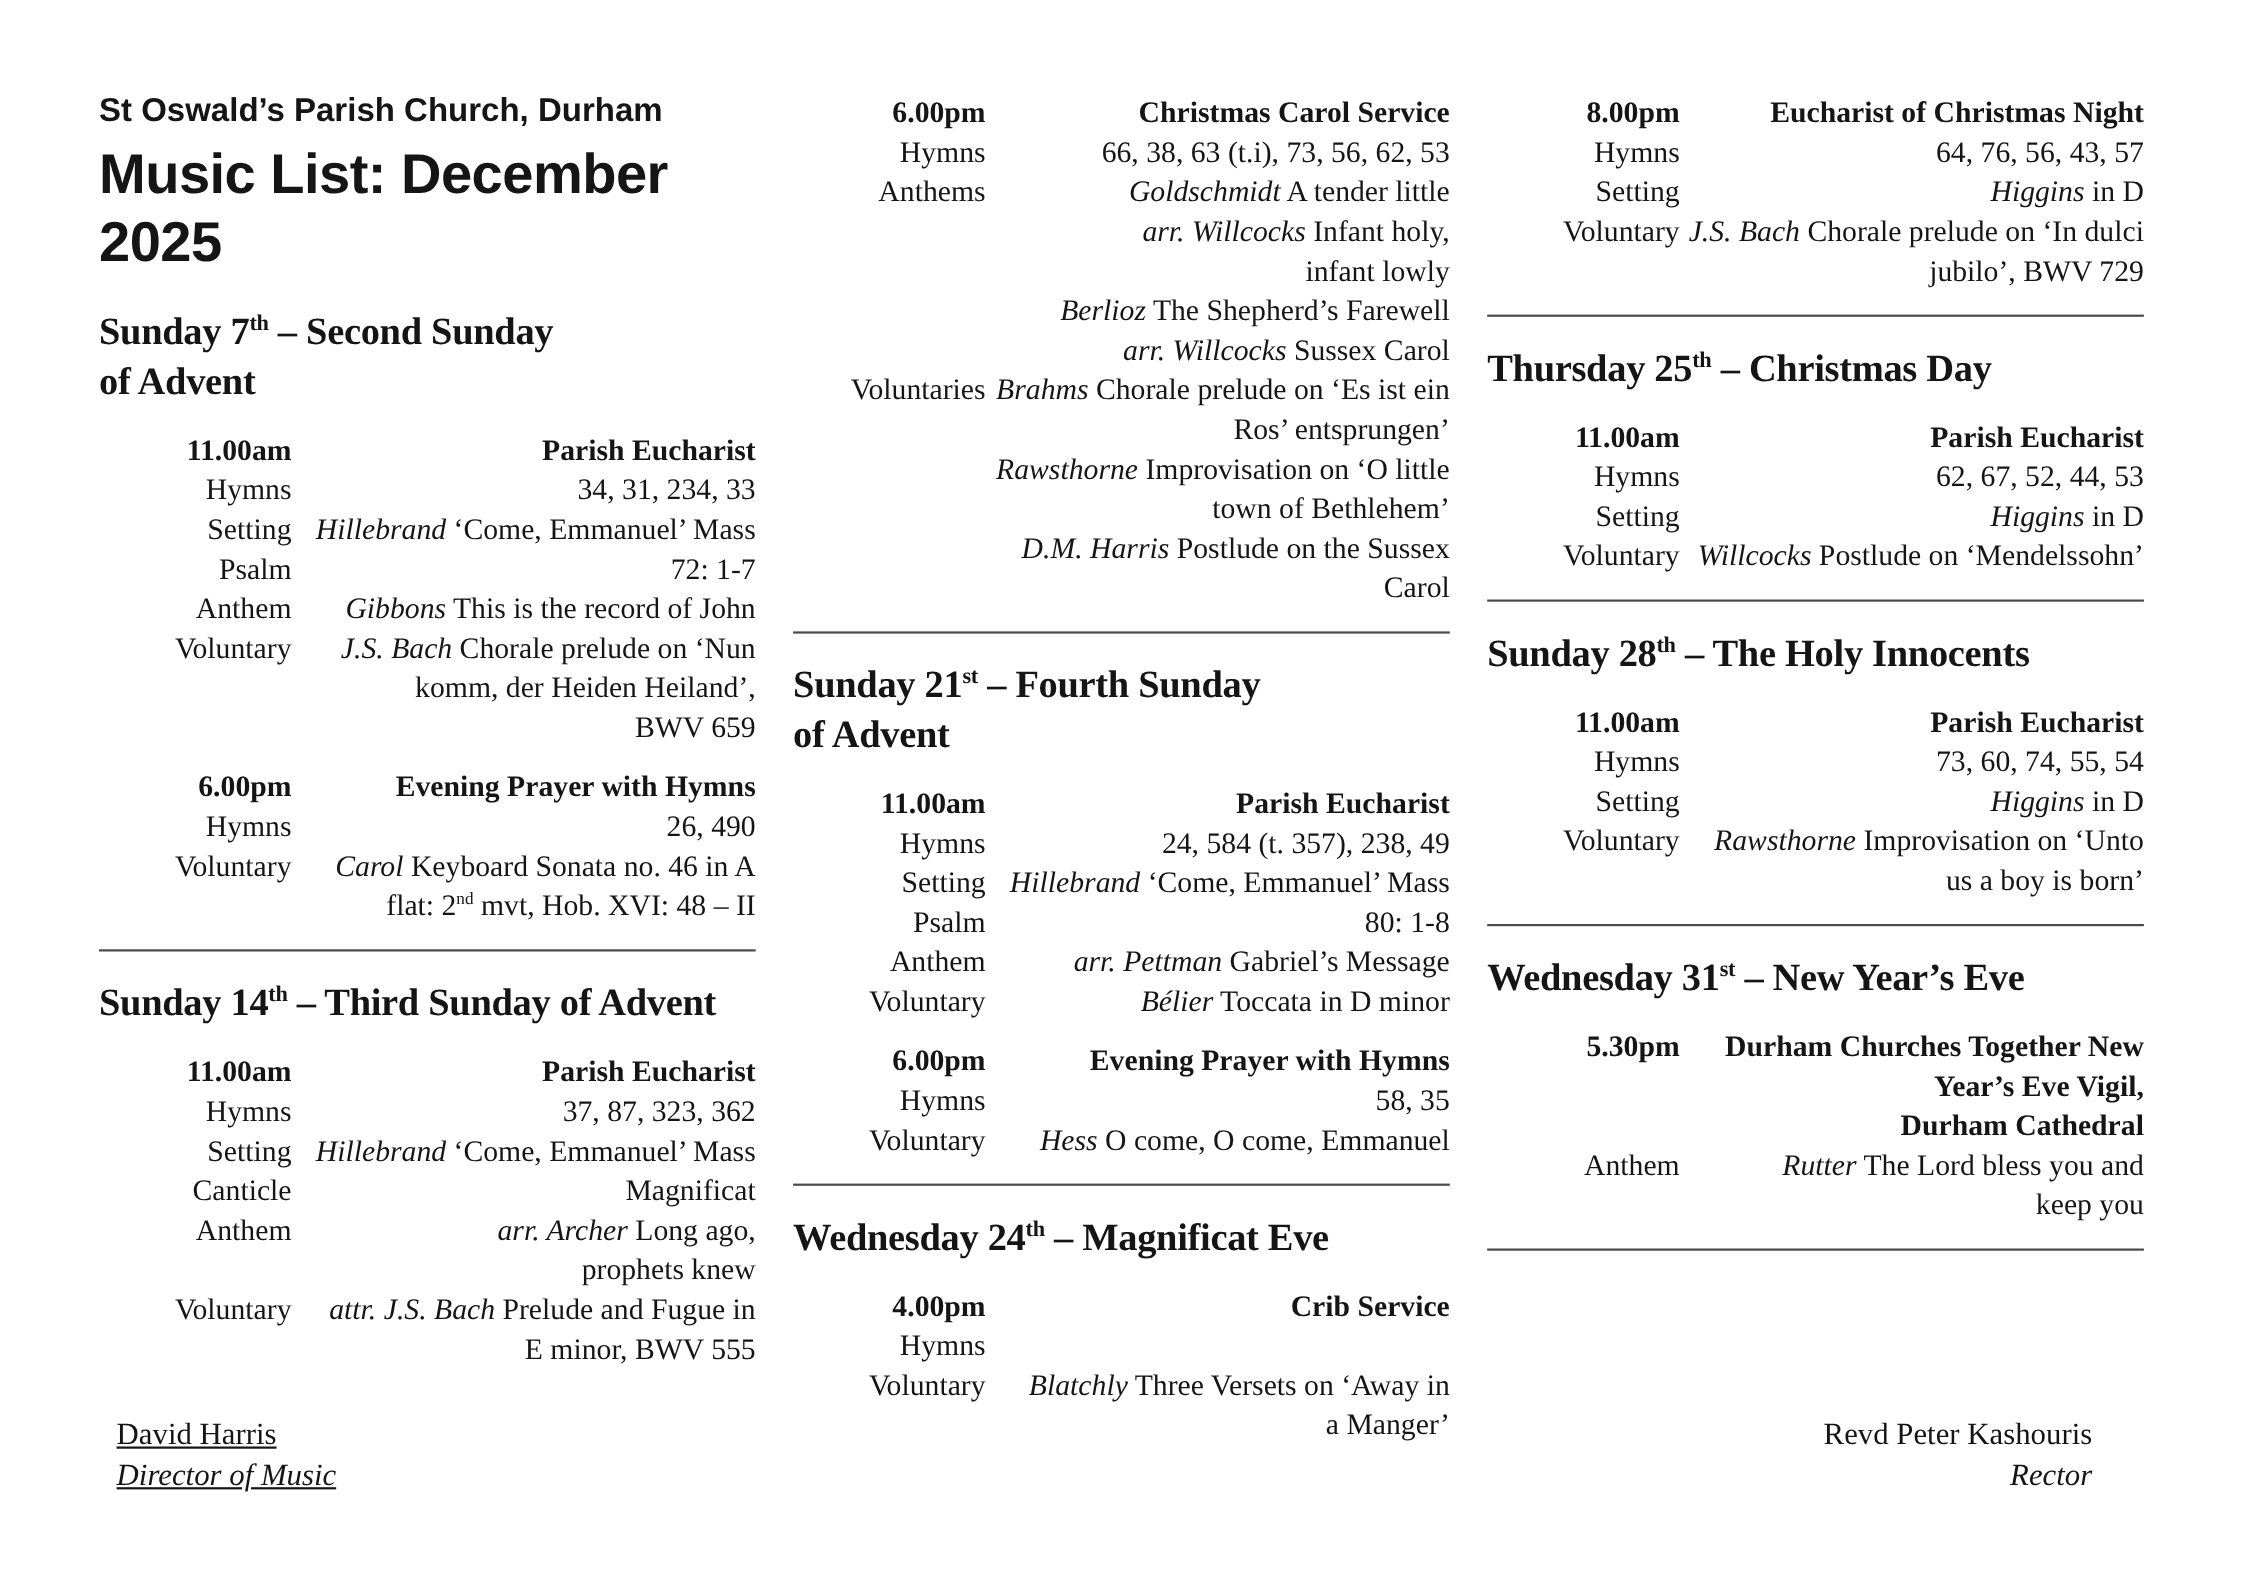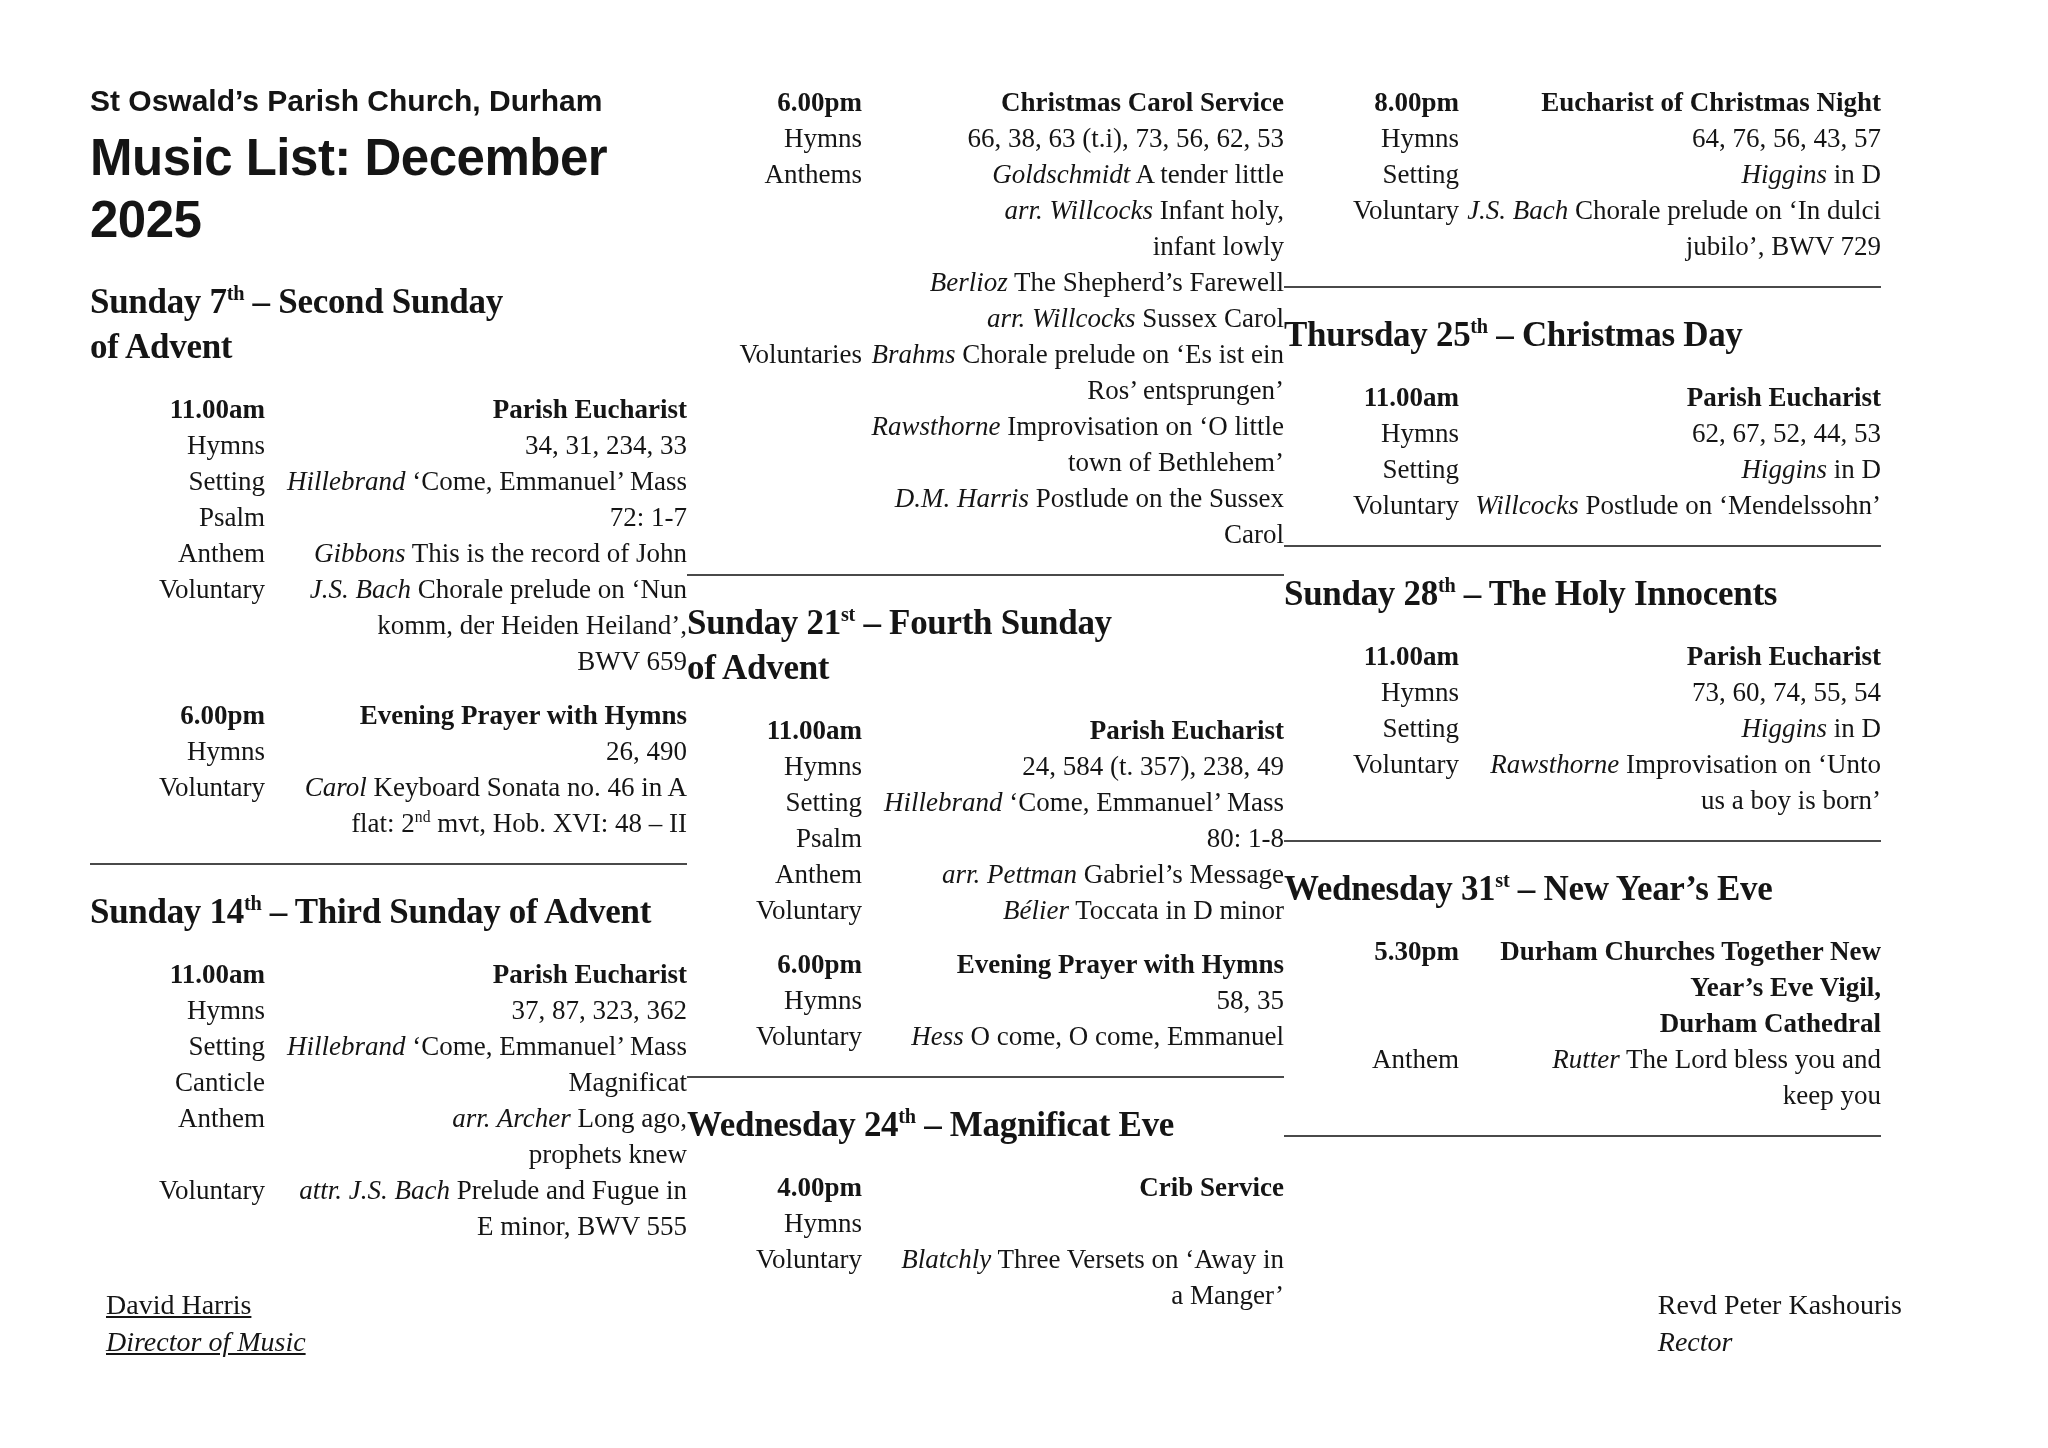--- a/index.html
+++ b/index.html
@@ -1,20 +1,20 @@
 <!DOCTYPE html>
 <html><head>
 <meta charset="utf-8">
 <style>
   html,body { margin:0; padding:0; background:#ffffff; }
   body { width:2048px; height:1448px; color:#151515;
          font-family:"Liberation Serif", serif; font-size:27px; line-height:36px; }
   .page { position:relative; width:2048px; height:1448px; box-sizing:border-box;
           padding:84px 90px 0 90px; overflow:hidden; }
-  .columns { display:flex; }
+  .columns { display:flex; gap:34px; }
   .col { flex:0 0 597px; width:597px; }
 
   
   .masthead { margin-bottom:28px; }
   .church { font-family:"Liberation Sans", sans-serif; font-weight:bold;
             font-size:30px; line-height:34px; white-space:nowrap; }
   .big-title { font-family:"Liberation Sans", sans-serif; font-weight:bold;
                font-size:51px; line-height:62px; letter-spacing:-0.5px; margin-top:9px; }
 
   
@@ -27,21 +27,21 @@
   .row-value { flex:1 1 auto; min-width:0; }
   .divider { border:0; border-top:2px solid #4a4a4a; height:0; margin:22px 0 24px 0; }
 
   .it  { font-style:italic; }
   .bd  { font-weight:bold; }
   .sup { font-size:58%; vertical-align:super; line-height:0; }
 
   
   .footer { position:absolute; top:1286px; font-size:28px; line-height:37px; }
   .footer-left  { left:106px;text-decoration:underline; }
-  .footer-right { right:146px; text-align:left; }
+  .footer-right { right:146px; text-align:right; }
   .role { font-style:italic; }
 </style>
 </head>
 <body>
 
 <div class="page">
 
   <div class="columns">
 
     <div class="col">

